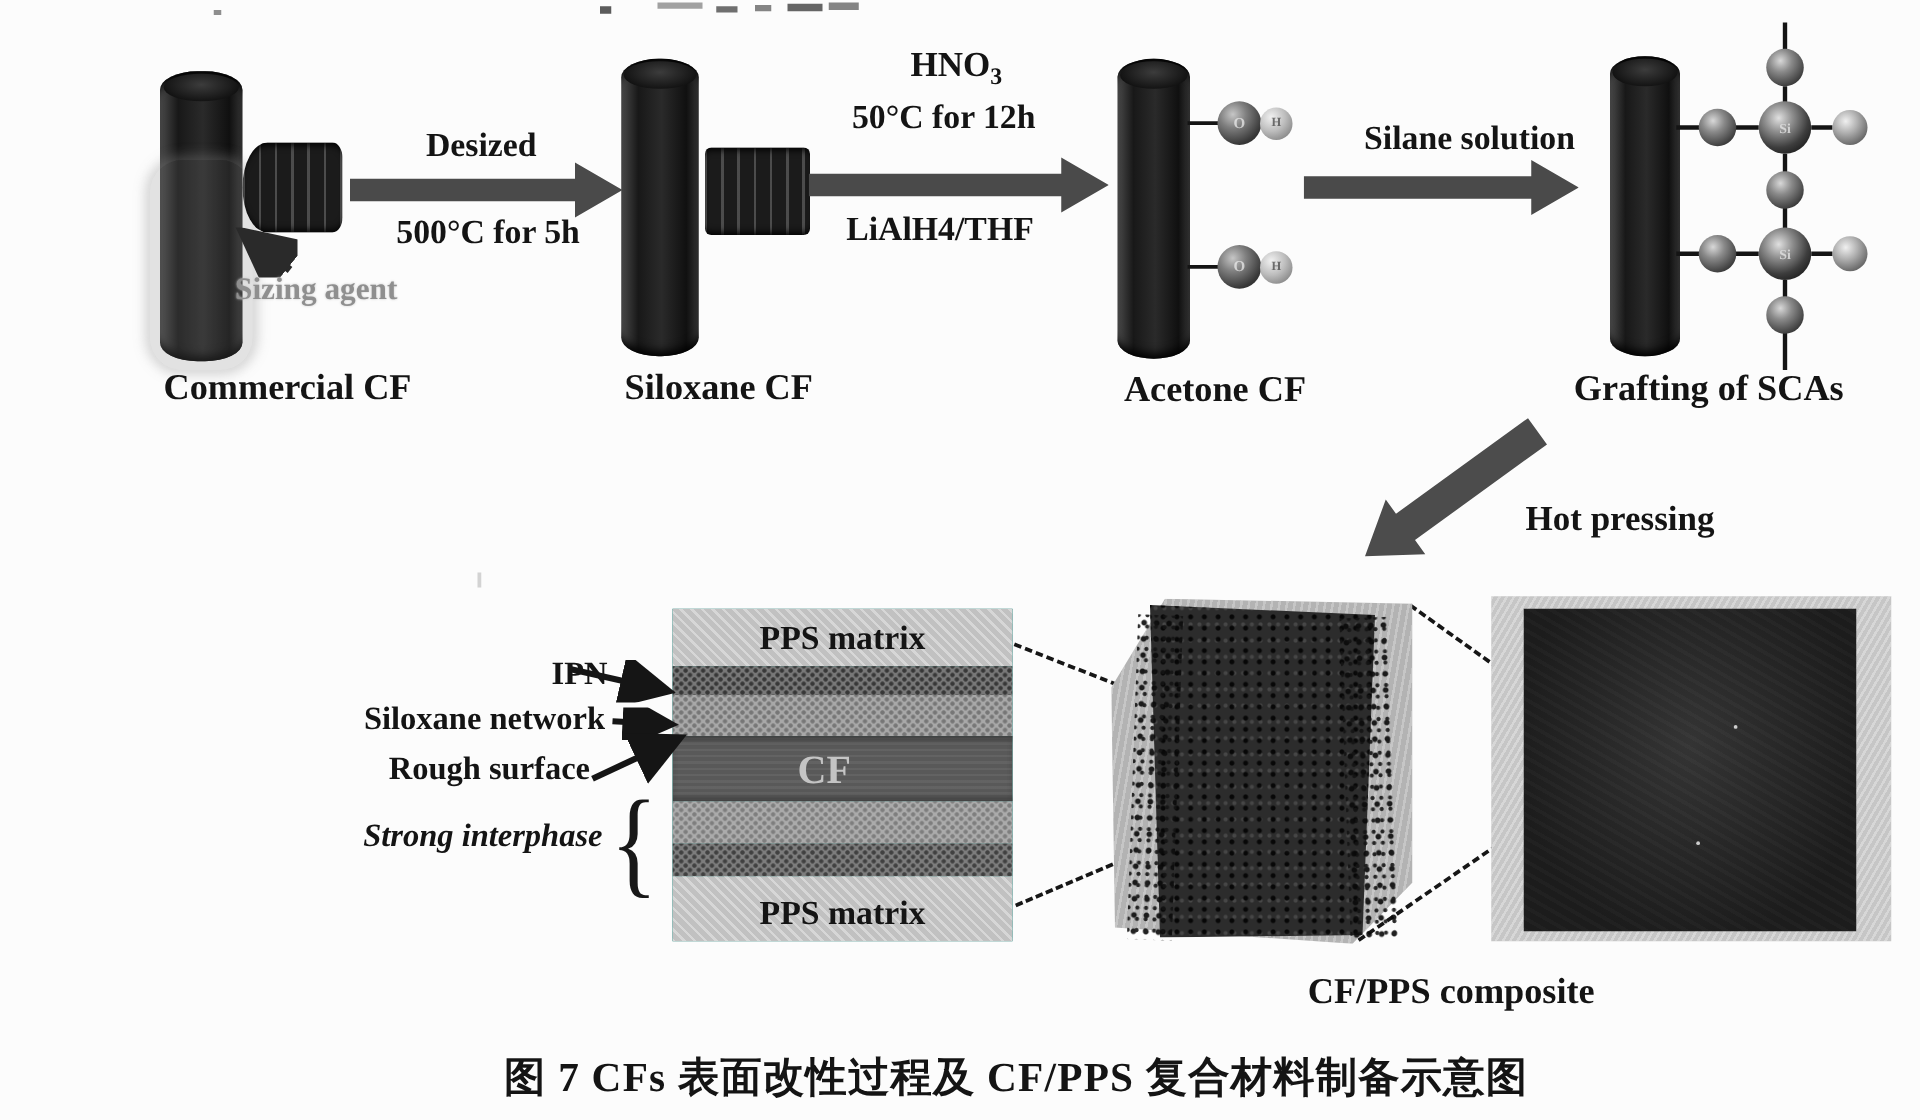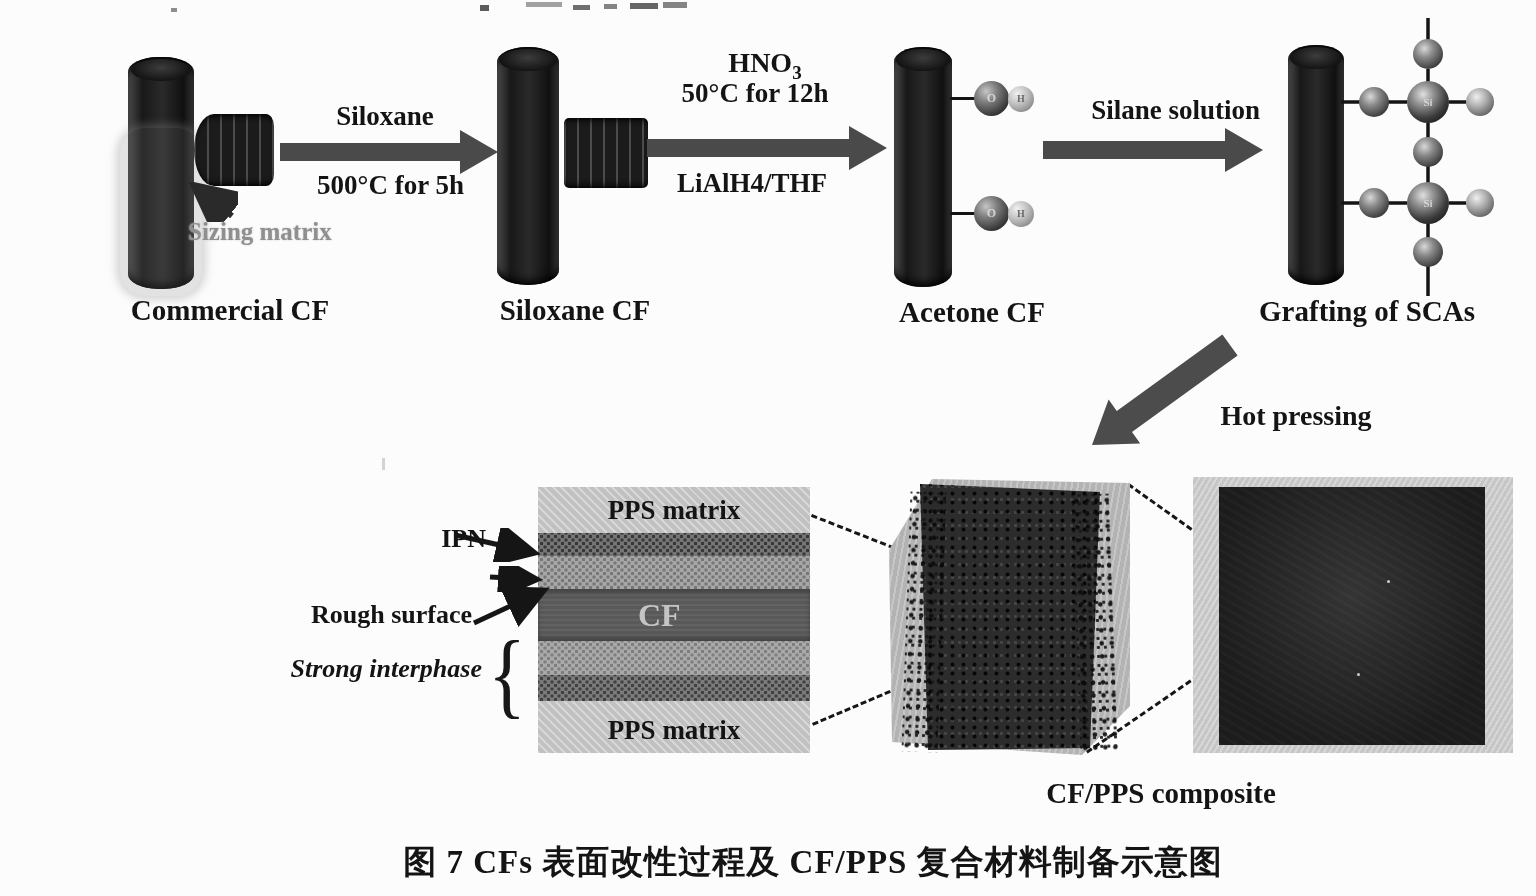--- a/index.html
+++ b/index.html
@@ -80,37 +80,37 @@
   <div class="coat" style="left:120px;top:128px;width:82px;height:168px;"></div>
   <div class="block capL" style="left:194px;top:114px;width:80px;height:72px;"></div>
   <svg class="abs" style="left:188px;top:182px;" width="50" height="40">
     <defs>
         <marker id="m0" markerWidth="9" markerHeight="9" refX="6" refY="4.5" orient="auto">
           <path d="M0,0 L9,4.5 L0,9 z" fill="#2a2a2a"></path>
         </marker>
       </defs>
     <line x1="44" y1="34" x2="14" y2="10" stroke="#2a2a2a" stroke-width="6" marker-end="url(#m0)"></line>
   </svg>
-  <div class="lbl" style="left:188px;top:218px;width:190px;font-size:25px;color:#8f8f8f;text-shadow:0 0 2px #c5c5c5;">Sizing matrix</div>
+  <div class="lbl" style="left:188px;top:218px;width:190px;font-size:25px;color:#8f8f8f;text-shadow:0 0 2px #c5c5c5;">Sizing agent</div>
   <div class="lbl center" style="left:110px;top:294px;width:240px;font-size:29px;">Commercial CF</div>
 
   <svg class="abs" style="left:280px;top:127px;" width="218" height="50">
     <polygon points="0,16 180,16 180,3 218,25 180,47 180,34 0,34" fill="#4a4a4a"></polygon>
   </svg>
-  <div class="lbl center" style="left:300px;top:101px;width:170px;font-size:27px;">Siloxane</div>
+  <div class="lbl center" style="left:300px;top:101px;width:170px;font-size:27px;">Desized</div>
   <div class="lbl center" style="left:288px;top:170px;width:205px;font-size:27px;">500°C for 5h</div>
 
   <div class="rod" style="left:497px;top:47px;width:62px;height:238px;"></div>
   <div class="block sq" style="left:564px;top:118px;width:84px;height:70px;"></div>
   <div class="lbl center" style="left:480px;top:294px;width:190px;font-size:29px;">Siloxane CF</div>
 
   <svg class="abs" style="left:647px;top:123px;" width="240" height="50">
     <polygon points="0,16 202,16 202,3 240,25 202,47 202,34 0,34" fill="#4a4a4a"></polygon>
   </svg>
-  <div class="lbl center" style="left:700px;top:47px;width:130px;font-size:28px;">
+  <div class="lbl center" style="left:700px;top:37px;width:130px;font-size:28px;">
     <span>HNO</span><sub style="font-size:19px;">3</sub>
   </div>
   <div class="lbl center" style="left:655px;top:78px;width:200px;font-size:27px;">50°C for 12h</div>
   <div class="lbl center" style="left:652px;top:168px;width:200px;font-size:27px;">LiAlH4/THF</div>
 
   <div class="rod" style="left:894px;top:47px;width:58px;height:240px;"></div>
   <div class="bond" style="left:950px;top:97px;width:27px;"></div>
   <div class="atom atomO" style="left:974px;top:81px;width:35px;height:35px;font-size:12px;line-height:35px;">O</div>
   <div class="atom atomH" style="left:1008px;top:86px;width:26px;height:26px;font-size:10px;line-height:26px;">H</div>
   <div class="bond" style="left:950px;top:212px;width:27px;"></div>
@@ -190,20 +190,21 @@
   <div class="lbl right" style="left:396px;top:524px;width:90px;font-size:26px;">IPN</div>
   <svg class="abs" style="left:452px;top:528px;" width="92" height="34">
     <defs>
         <marker id="m1" markerWidth="9" markerHeight="9" refX="6" refY="4.5" orient="auto">
           <path d="M0,0 L9,4.5 L0,9 z" fill="#151515"></path>
         </marker>
       </defs>
     <line x1="3" y1="7" x2="74" y2="23" stroke="#151515" stroke-width="5" marker-end="url(#m1)"></line>
   </svg>
 
+  <div class="lbl right" style="left:228px;top:560px;width:256px;font-size:26px;">Siloxane network</div>
   <svg class="abs" style="left:488px;top:566px;" width="58" height="26">
     <defs>
         <marker id="m2" markerWidth="9" markerHeight="9" refX="6" refY="4.5" orient="auto">
           <path d="M0,0 L9,4.5 L0,9 z" fill="#151515"></path>
         </marker>
       </defs>
     <line x1="2" y1="11" x2="40" y2="13" stroke="#151515" stroke-width="5" marker-end="url(#m2)"></line>
   </svg>
 
   <div class="lbl right" style="left:258px;top:600px;width:214px;font-size:26px;">Rough surface</div>

